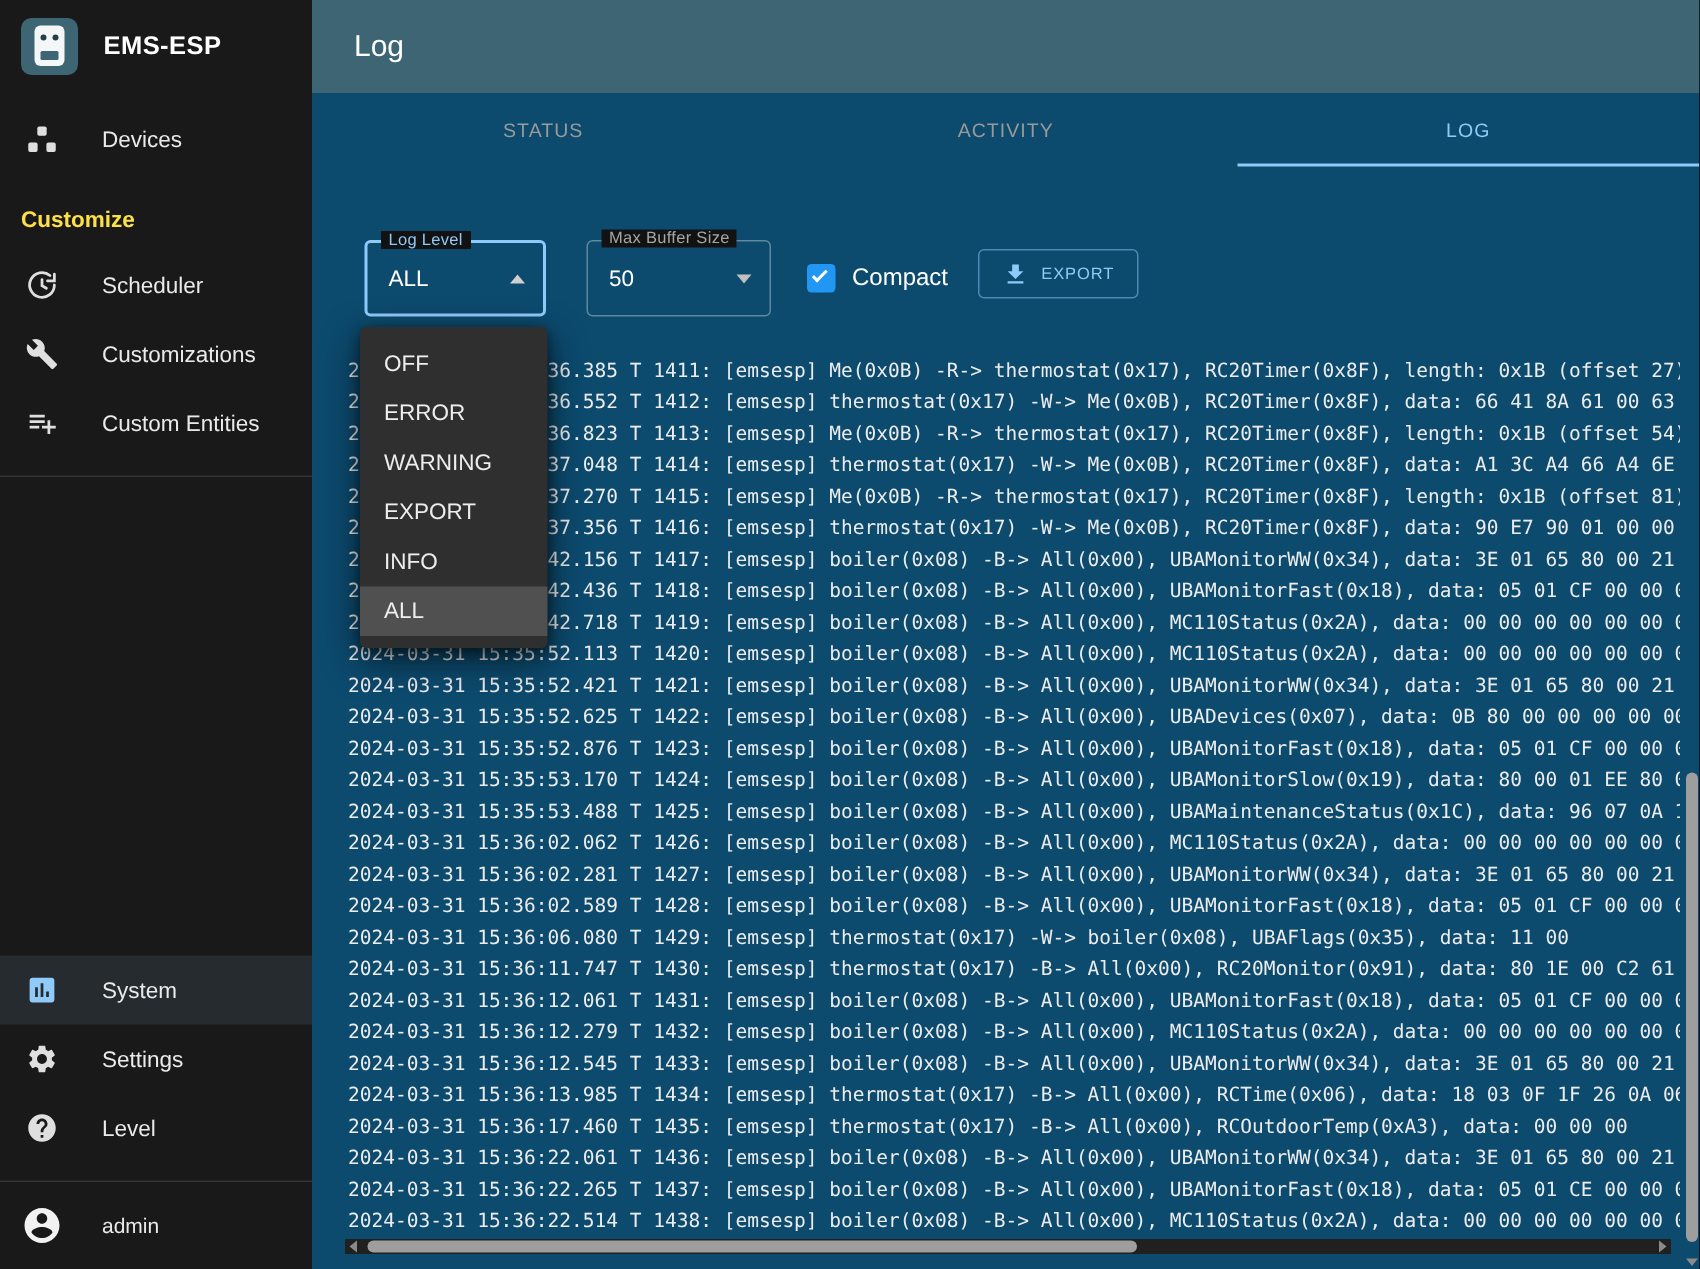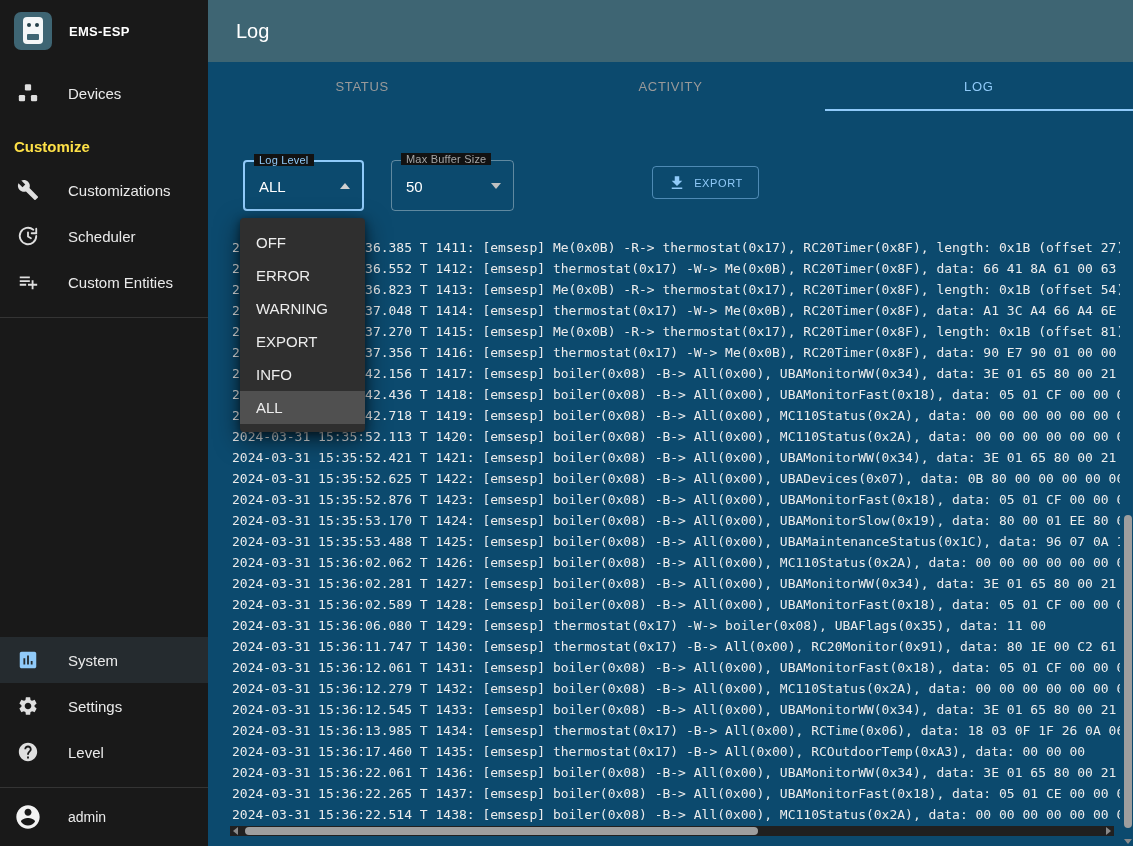--- a/index.html
+++ b/index.html
@@ -7,21 +7,21 @@
   body { font-family:"Liberation Sans", sans-serif; }
   .screen { position:relative; width:1133px; height:846px; background:#121212; overflow:hidden; }
 
   
   .sidebar { position:absolute; left:0; top:0; width:208px; height:846px; background:#191919; display:flex; flex-direction:column; z-index:30; }
   .sidebar-header { height:62px; display:flex; align-items:center; padding-left:14px; gap:17px; flex:0 0 auto; }
   .logo { width:38px; height:38px; background:#3e6573; border-radius:7px; position:relative; flex:0 0 auto; }
   .logo-body { position:absolute; left:9px; top:5px; width:20px; height:27px; background:#f4f7f8; border-radius:4px; }
   .logo-eyes { position:absolute; left:4px; top:6px; width:4px; height:4px; border-radius:50%; background:#24404a; box-shadow:8px 0 0 #24404a; }
   .logo-grill { position:absolute; left:4px; bottom:4px; width:12px; height:6px; background:#3e6573; border-radius:1px; }
-  .app-title { color:#ffffff; font-size:13px; font-weight:700; letter-spacing:.3px; }
+  .app-title { color:#ffffff; font-size:17px; font-weight:700; letter-spacing:.3px; }
 
   .nav-group { padding-top:8px; }
   .nav-item { height:46px; display:flex; align-items:center; padding-left:16px; gap:28px; cursor:pointer; }
   .nav-item.active { background:rgba(144,202,249,0.10); }
   .nav-item .icon { width:24px; height:24px; color:#dfdfdf; display:flex; align-items:center; justify-content:center; flex:0 0 auto; }
   .nav-item.active .icon { color:#90caf9; }
   .nav-item .label { color:#eaeaea; font-size:15px; white-space:nowrap; }
   .section-header { margin-top:22px; padding:0 0 12px 14px; color:#fde047; font-size:15px; font-weight:700; }
   .divider { border-top:1px solid rgba(255,255,255,0.12); margin:12px 0 0 0; }
   .sidebar-spacer { flex:1 1 auto; }
@@ -104,39 +104,39 @@
         </span>
         <span class="label">Devices</span>
       </div>
     </div>
 
     <div class="section-header">Customize</div>
 
     <div>
       <div class="nav-item">
         <span class="icon">
-          <svg viewBox="0 0 24 24" width="22" height="22" fill="currentColor">
-              <path d="M22.7 19l-9.1-9.1c.9-2.3.4-5-1.5-6.9-2-2-5-2.4-7.4-1.3L9 6 6 9 1.6 4.7C.4 7.1.9 10.1 2.9 12.1c1.9 1.9 4.6 2.4 6.9 1.5l9.1 9.1c.4.4 1 .4 1.4 0l2.3-2.3c.5-.4.5-1.1.1-1.4z"></path>
-            </svg>
-        </span>
-        <span class="label">Customizations</span>
-      </div>
-      <div class="nav-item">
-        <span class="icon">
           <svg viewBox="0 0 24 24" width="22" height="22" fill="none" stroke="currentColor" stroke-width="2" stroke-linecap="round">
               <path d="M21 12a9 9 0 1 1-3.2-6.9"></path>
               <path d="M21 4v5h-5"></path>
               <path d="M12 8v4.5l3.2 1.9"></path>
             </svg>
         </span>
         <span class="label">Scheduler</span>
       </div>
       <div class="nav-item">
         <span class="icon">
           <svg viewBox="0 0 24 24" width="22" height="22" fill="currentColor">
+              <path d="M22.7 19l-9.1-9.1c.9-2.3.4-5-1.5-6.9-2-2-5-2.4-7.4-1.3L9 6 6 9 1.6 4.7C.4 7.1.9 10.1 2.9 12.1c1.9 1.9 4.6 2.4 6.9 1.5l9.1 9.1c.4.4 1 .4 1.4 0l2.3-2.3c.5-.4.5-1.1.1-1.4z"></path>
+            </svg>
+        </span>
+        <span class="label">Customizations</span>
+      </div>
+      <div class="nav-item">
+        <span class="icon">
+          <svg viewBox="0 0 24 24" width="22" height="22" fill="currentColor">
               <path d="M14 10H3v2h11v-2zm0-4H3v2h11V6zm4 8v-4h-2v4h-4v2h4v4h2v-4h4v-2h-4zM3 16h7v-2H3v2z"></path>
             </svg>
         </span>
         <span class="label">Custom Entities</span>
       </div>
     </div>
 
     <div class="divider"></div>
     <div class="sidebar-spacer"></div>
 
@@ -194,20 +194,26 @@
       <span class="select-value">ALL</span>
       <span class="arrow-up"></span>
     </div>
 
     <div class="select select-maxbuffer">
       <span class="notch-label lbl-gray">Max Buffer Size</span>
       <span class="select-value">50</span>
       <span class="arrow-down"></span>
     </div>
 
+    <div class="compact-wrap">
+      <span class="checkbox">
+        <span class="checkmark"></span>
+      </span>
+      <span class="compact-label">Compact</span>
+    </div>
 
     <button class="export-btn">
       <span class="icon">
         <svg viewBox="0 0 24 24" width="18" height="18" fill="currentColor">
             <path d="M5 20h14v-2H5v2zM19 9h-4V3H9v6H5l7 7 7-7z"></path>
           </svg>
       </span>
       <span>EXPORT</span>
     </button>
 

